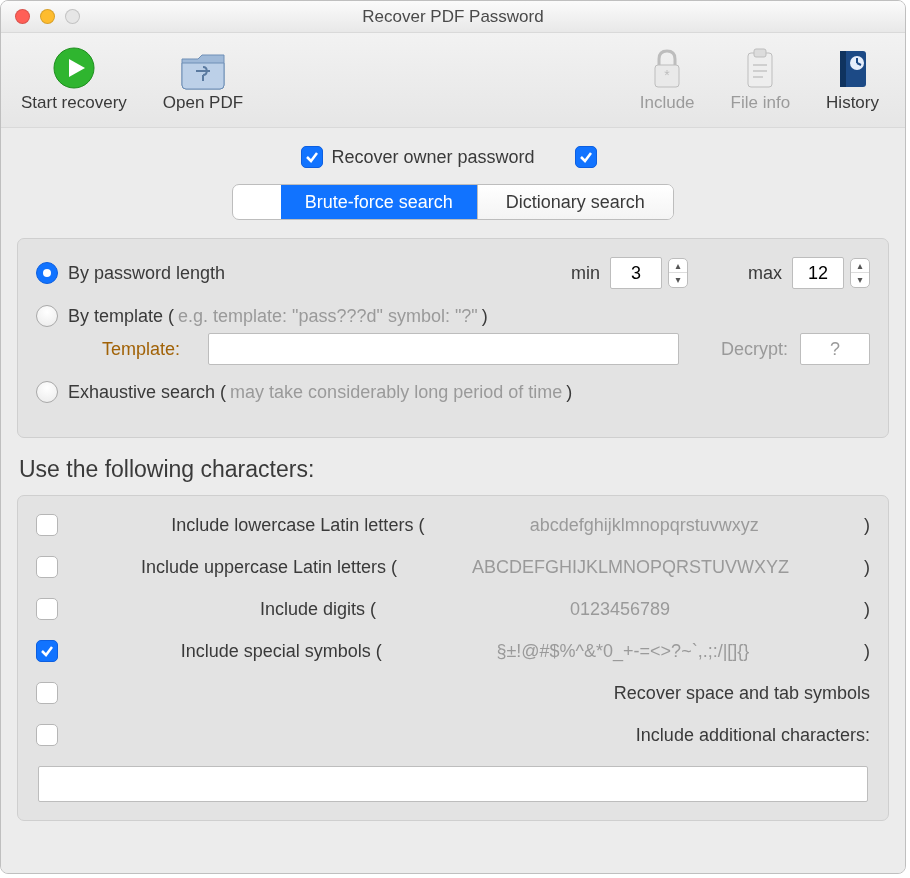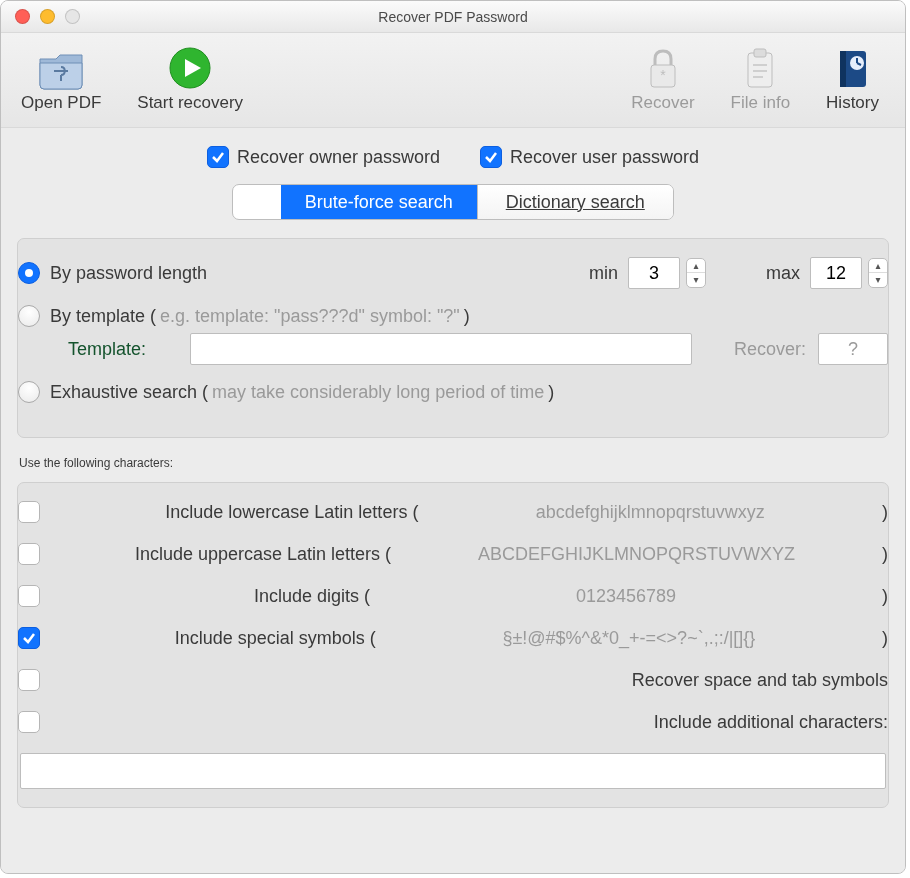--- a/index.html
+++ b/index.html
@@ -41,21 +41,21 @@
     width: 15px; height: 15px; border-radius: 50%;
     border: 1px solid rgba(0,0,0,0.15);
   }
   .dot.red { background: #ff5f57; }
   .dot.yellow { background: #febc2e; }
   .dot.green { background: #e6e6e6; }
   .title {
     position: absolute;
     left: 0; right: 0;
     text-align: center;
-    font-size: 14px;
+    font-size: 17px;
     color: #4a4a4a;
     pointer-events: none;
   }
   
   .toolbar {
     display: flex;
     align-items: flex-start;
     padding: 10px 20px 14px 20px;
     border-bottom: 1px solid #d9d9d9;
     background: linear-gradient(to bottom, #f2f2f2, #e6e6e6);
@@ -121,29 +121,28 @@
     font-size: 18px;
     cursor: default;
   }
   .seg .seg-btn.active {
     background: #1173ff;
     color: #fff;
   }
   .seg .seg-btn:not(.active) {
     color: #3a3a3a;
     background: linear-gradient(to bottom, #ffffff, #f4f4f4);
-    text-decoration: underline;
   }
   .seg .seg-btn + .seg-btn { border-left: 1px solid #bdbdbd; }
   
   .group {
     background: #e3e3e3;
     border: 1px solid #cfcfcf;
     border-radius: 7px;
-    padding: 18px 0;
+    padding: 18px 18px;
     margin-bottom: 18px;
   }
   .row { display:flex; align-items:center; margin-bottom: 16px; flex-wrap: wrap; }
   .row:last-child { margin-bottom: 16px; }
   
   .radio {
     width: 22px; height: 22px; border-radius: 50%;
     border: 1px solid #a9a9a9;
     background: radial-gradient(circle at 50% 30%, #fff, #eaeaea);
     display:inline-flex; align-items:center; justify-content:center;
@@ -186,25 +185,25 @@
     height: 32px;
     border: 1px solid #bdbdbd;
     border-radius: 2px;
     background: #fff;
     font-size: 18px;
     padding: 0 6px;
   }
   .template-row {
     display:flex; align-items:center; gap:12px; margin: 6px 0 16px 50px;
   }
-  .template-row .tlabel { color:#14532d; width:110px; text-align:left; }
+  .template-row .tlabel { color:#a16207; width:110px; text-align:center; }
   .template-row input.template { flex:1; }
   .template-row .slabel { color:#9a9a9a; margin-left:30px; }
   .template-row input.symbol { width:70px; text-align:center; color:#9a9a9a; }
-  .section-title { margin: 4px 0 12px 2px; font-size:12px; color:#3a3a3a; }
+  .section-title { margin: 4px 0 12px 2px; font-size:23px; color:#3a3a3a; }
   .charset .row { margin-bottom: 20px; justify-content: space-between; }
   .charset input.additional {
     display:block;
     width: calc(100% - 4px);
     margin: 4px 0 0 2px;
     height: 36px;
   }
   .gap { width: 40px; }
 </style>
 </head>
@@ -215,53 +214,53 @@
   <div class="titlebar">
     <div class="traffic">
       <div class="dot red"></div>
       <div class="dot yellow"></div>
       <div class="dot green"></div>
     </div>
     <div class="title">Recover PDF Password</div>
   </div>
 
   <div class="toolbar">
+    <div class="tb-item">
+      <span class="icon">
+        <svg width="46" height="46" viewBox="0 0 46 46">
+          <circle cx="23" cy="23" r="20" fill="#2fb52f" stroke="#1f8e1f" stroke-width="1"></circle>
+          <circle cx="23" cy="23" r="20" fill="url(#g1)"></circle>
+          <polygon points="18,14 34,23 18,32" fill="#fff"></polygon>
+        </svg>
+      </span>
+      <span>Start recovery</span>
+    </div>
+
     <div class="tb-item">
       <span class="icon">
         <svg width="50" height="46" viewBox="0 0 50 46">
           <path d="M4 14 L20 14 L24 10 L46 10 L46 40 Q46 44 42 44 L8 44 Q4 44 4 40 Z" fill="#9fb9d8" stroke="#6e8fb6" stroke-width="1"></path>
           <path d="M4 18 L46 18 L46 40 Q46 44 42 44 L8 44 Q4 44 4 40 Z" fill="#bcd0e8" stroke="#6e8fb6" stroke-width="1"></path>
           <path d="M18 26 L32 26 M25 22 C30 22 30 30 25 30 M25 30 L25 36" stroke="#5a7aa0" stroke-width="2" fill="none"></path>
         </svg>
       </span>
       <span>Open PDF</span>
     </div>
 
-    <div class="tb-item">
-      <span class="icon">
-        <svg width="46" height="46" viewBox="0 0 46 46">
-          <circle cx="23" cy="23" r="20" fill="#2fb52f" stroke="#1f8e1f" stroke-width="1"></circle>
-          <circle cx="23" cy="23" r="20" fill="url(#g1)"></circle>
-          <polygon points="18,14 34,23 18,32" fill="#fff"></polygon>
-        </svg>
-      </span>
-      <span>Start recovery</span>
-    </div>
-
     <div class="tb-spacer"></div>
 
     <div class="tb-item disabled">
       <span class="icon">
         <svg width="40" height="46" viewBox="0 0 40 46">
           <path d="M12 20 L12 14 Q12 6 20 6 Q28 6 28 14 L28 20" fill="none" stroke="#bdbdbd" stroke-width="3"></path>
           <rect x="8" y="20" width="24" height="22" rx="3" fill="#e9e9e9" stroke="#bdbdbd"></rect>
           <text x="20" y="35" text-anchor="middle" font-size="14" fill="#bdbdbd">*</text>
         </svg>
       </span>
-      <span>Recover</span>
+      <span>Include</span>
     </div>
 
     <div class="tb-item disabled">
       <span class="icon">
         <svg width="40" height="46" viewBox="0 0 40 46">
           <rect x="8" y="8" width="24" height="34" rx="3" fill="#eeeeee" stroke="#bdbdbd"></rect>
           <rect x="14" y="4" width="12" height="8" rx="2" fill="#dcdcdc" stroke="#bdbdbd"></rect>
           <line x1="13" y1="20" x2="27" y2="20" stroke="#cfcfcf" stroke-width="2"></line>
           <line x1="13" y1="26" x2="27" y2="26" stroke="#cfcfcf" stroke-width="2"></line>
           <line x1="13" y1="32" x2="23" y2="32" stroke="#cfcfcf" stroke-width="2"></line>
@@ -294,21 +293,20 @@
             </svg>
         </span>
         <span>Recover owner password</span>
       </label>
       <label class="chk-row">
         <span class="chk checked">
           <svg width="14" height="14" viewBox="0 0 14 14">
               <polyline points="2,7 6,11 12,3" fill="none" stroke="#fff" stroke-width="2.5"></polyline>
             </svg>
         </span>
-        <span>Recover user password</span>
       </label>
     </div>
 
     <div class="seg">
       <div class="seg-btn active">Brute-force search</div>
       <div class="seg-btn">Dictionary search</div>
     </div>
 
     <div class="group">
 
@@ -338,21 +336,21 @@
 
       <div class="row" style="margin-bottom:4px">
         <span class="radio"></span>
         <span>By template (</span>
         <span class="hint" style="margin-left:4px">e.g. template: "pass???d" symbol: "?"</span>
         <span style="margin-left:4px">)</span>
       </div>
       <div class="template-row">
         <span class="tlabel">Template:</span>
         <input class="text template" value="" style="">
-        <span class="slabel">Recover:</span>
+        <span class="slabel">Decrypt:</span>
         <input class="text symbol" value="?" style="">
       </div>
 
       <div class="row">
         <span class="radio"></span>
         <span>Exhaustive search (</span>
         <span class="hint" style="margin-left:4px">may take considerably long period of time</span>
         <span style="margin-left:4px">)</span>
       </div>
     </div>

